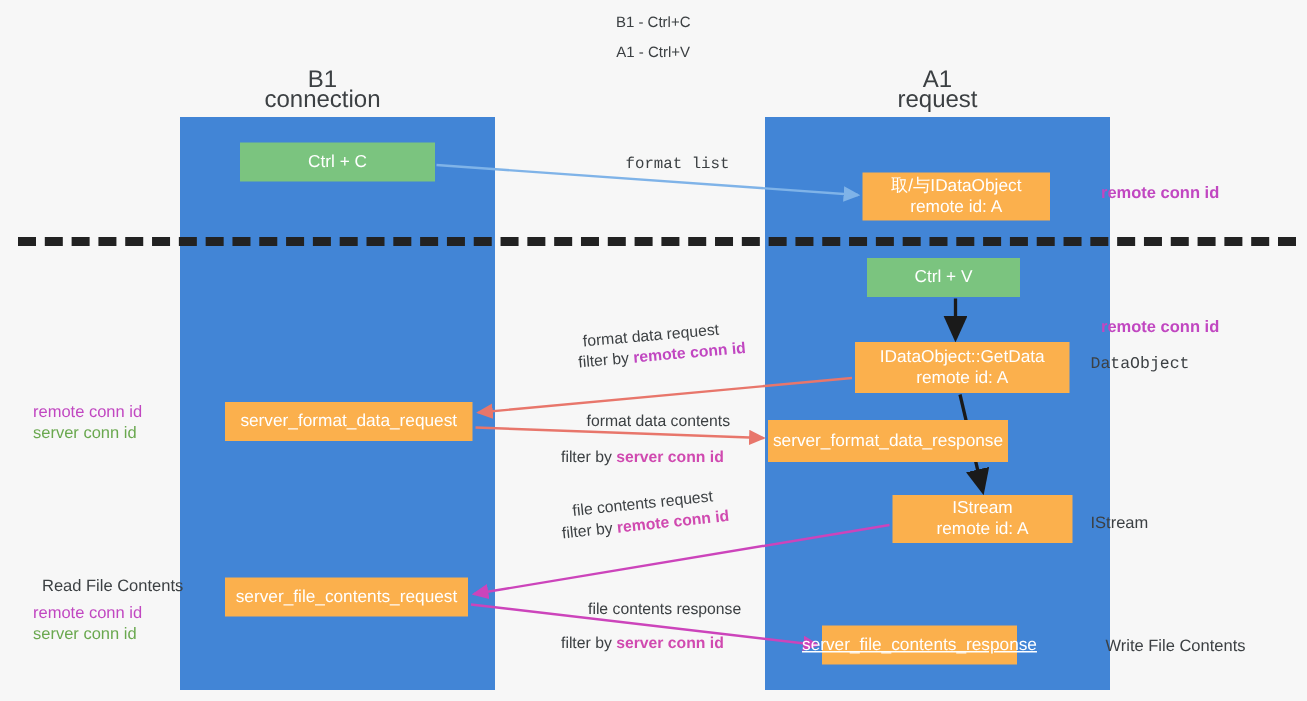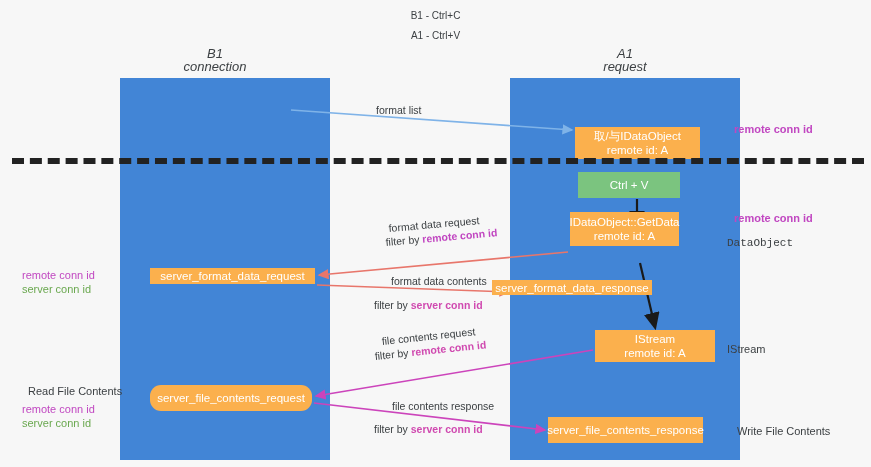--- a/index.html
+++ b/index.html
@@ -15,22 +15,22 @@
 
   
   .title{
     position:absolute;left:0;top:6px;width:871px;
     text-align:center;font-size:10px;line-height:20px;color:#3c4043;
     white-space:pre;
   }
 
   
   .lane-head{
-    position:absolute;text-align:center;font-size:13px;line-height:13px;
-    color:#3c4043;white-space:pre;font-style:italic;
+    position:absolute;text-align:center;font-size:16px;line-height:13px;
+    color:#3c4043;white-space:pre;
   }
   #lane-head-b1{left:155px;top:47px;width:120px;}
   #lane-head-a1{left:565px;top:47px;width:120px;}
 
   
   .lane{position:absolute;background:#4285d6;}
   #lane-b1{left:120px;top:78px;width:210px;height:382px;}
   #lane-a1{left:510px;top:78px;width:230px;height:382px;}
 
   
@@ -43,28 +43,28 @@
   
   .node{
     position:absolute;display:flex;align-items:center;justify-content:center;
     text-align:center;color:#fff;font-size:11.5px;line-height:14px;
     white-space:pre;z-index:5;
   }
   .node.orange{background:#fbb04d;}
   .node.green{background:#7bc47f;}
 
   #node-ctrl-c{left:160px;top:95px;width:130px;height:26px;}
-  #node-idataobject{left:575px;top:115px;width:125px;height:32px;margin-top:12px;}
+  #node-idataobject{left:575px;top:115px;width:125px;height:32px;}
   #node-ctrl-v{left:578px;top:172px;width:102px;height:26px;}
-  #node-getdata{left:570px;top:212px;width:109px;height:34px;}
-  #node-server-fmt-req{left:150px;top:268px;width:165px;height:16px;}
-  #node-server-fmt-res{left:492px;top:280px;width:160px;height:15px;}
+  #node-getdata{left:570px;top:228px;width:143px;height:34px;}
+  #node-server-fmt-req{left:150px;top:268px;width:165px;height:26px;}
+  #node-server-fmt-res{left:512px;top:280px;width:160px;height:28px;}
   #node-istream{left:595px;top:330px;width:120px;height:32px;}
-  #node-server-file-req{left:150px;top:385px;width:162px;height:26px;border-radius:11px;}
-  #node-server-file-res{left:548px;top:417px;width:155px;height:26px;}
+  #node-server-file-req{left:150px;top:385px;width:162px;height:26px;}
+  #node-server-file-res{left:548px;top:417px;width:130px;height:26px;text-decoration:underline;}
 
   
   .side{
     position:absolute;font-size:11px;line-height:14px;white-space:pre;
     z-index:6;
   }
   .side.bold{font-weight:bold;}
   .c-purple{color:#c147c1;}
   .c-green{color:#6aa84f;}
   .c-dark{color:#3c4043;}
@@ -80,21 +80,21 @@
 
   
   .edge-label{
     position:absolute;font-size:10.5px;line-height:14px;white-space:pre;
     color:#3c4043;z-index:6;
   }
   .edge-label .hl{font-weight:bold;}
   .hl-purple{color:#c147c1;}
   .hl-pink{color:#d04ab0;}
 
-  #lbl-format-list{left:376px;top:103px;}
+  #lbl-format-list{left:417px;top:103px;font-family:Liberation Mono, monospace;}
   #lbl-fmt-req{left:388px;top:221px;transform:rotate(-5deg);transform-origin:left top;}
   #lbl-fmt-req2{left:385px;top:235px;transform:rotate(-5deg);transform-origin:left top;}
   #lbl-fmt-res{left:391px;top:274px;}
   #lbl-fmt-res2{left:374px;top:298px;}
   #lbl-file-req{left:381px;top:334px;transform:rotate(-6deg);transform-origin:left top;}
   #lbl-file-req2{left:374px;top:349px;transform:rotate(-6deg);transform-origin:left top;}
   #lbl-file-res{left:392px;top:399px;}
   #lbl-file-res2{left:374px;top:422px;}
 
   svg.edges{position:absolute;left:0;top:0;width:871px;height:467px;z-index:4;pointer-events:none;}
@@ -141,20 +141,21 @@
 
     <path d="M640,263 L655,327" stroke="#1a1a1a" stroke-width="2.2" fill="none" marker-end="url(#ar-black)"></path>
 
     <path d="M593,350 L316,396" stroke="#cc44bb" stroke-width="1.6" fill="none" marker-end="url(#ar-pink)"></path>
 
     <path d="M314,403 L545,430" stroke="#cc44bb" stroke-width="1.6" fill="none" marker-end="url(#ar-pink)"></path>
   </svg>
 
   <div class="separator"></div>
 
+  <div class="node green" id="node-ctrl-c">Ctrl + C</div>
   <div class="node orange" id="node-idataobject">取/与IDataObject
 remote id: A</div>
   <div class="node green" id="node-ctrl-v">Ctrl + V</div>
   <div class="node orange" id="node-getdata">IDataObject::GetData
 remote id: A</div>
   <div class="node orange" id="node-server-fmt-req">server_format_data_request</div>
   <div class="node orange" id="node-server-fmt-res">server_format_data_response</div>
   <div class="node orange" id="node-istream">IStream
 remote id: A</div>
   <div class="node orange" id="node-server-file-req">server_file_contents_request</div>

